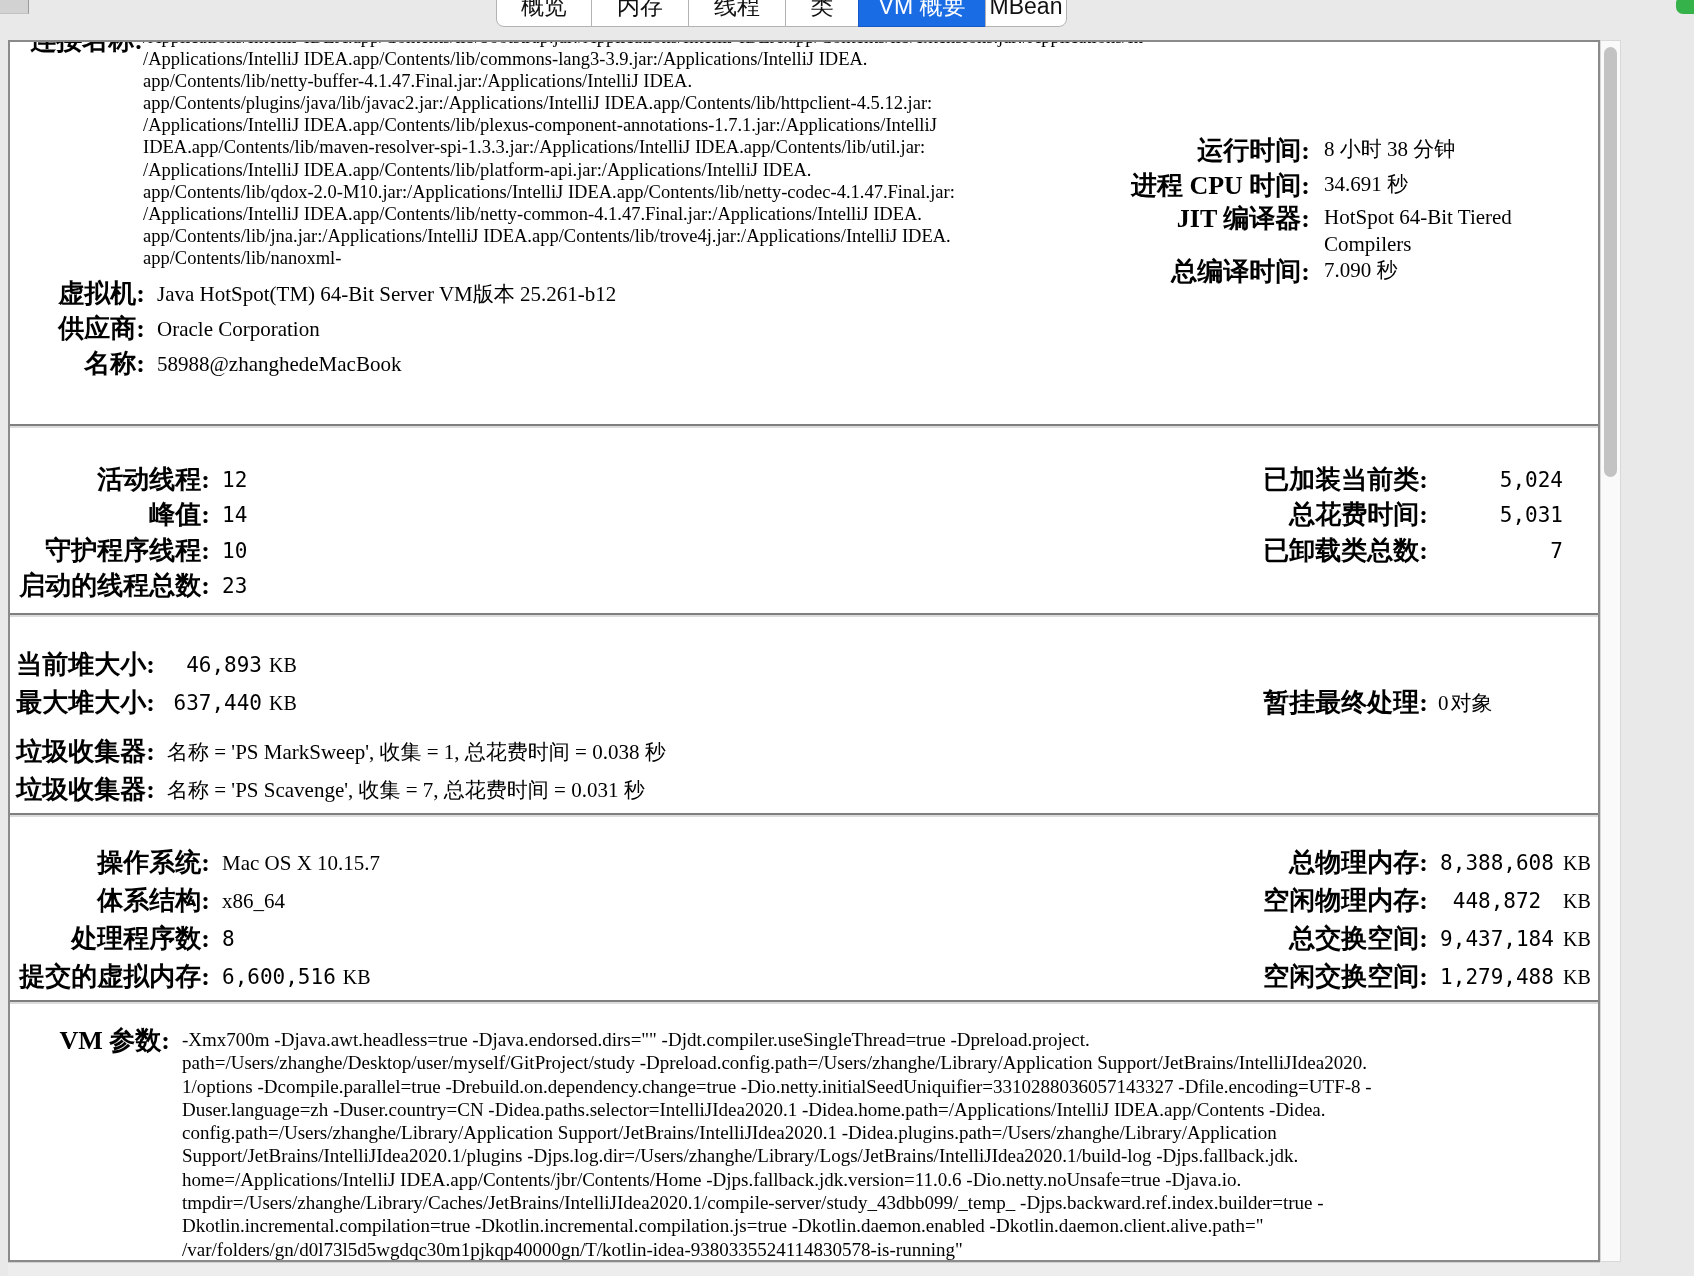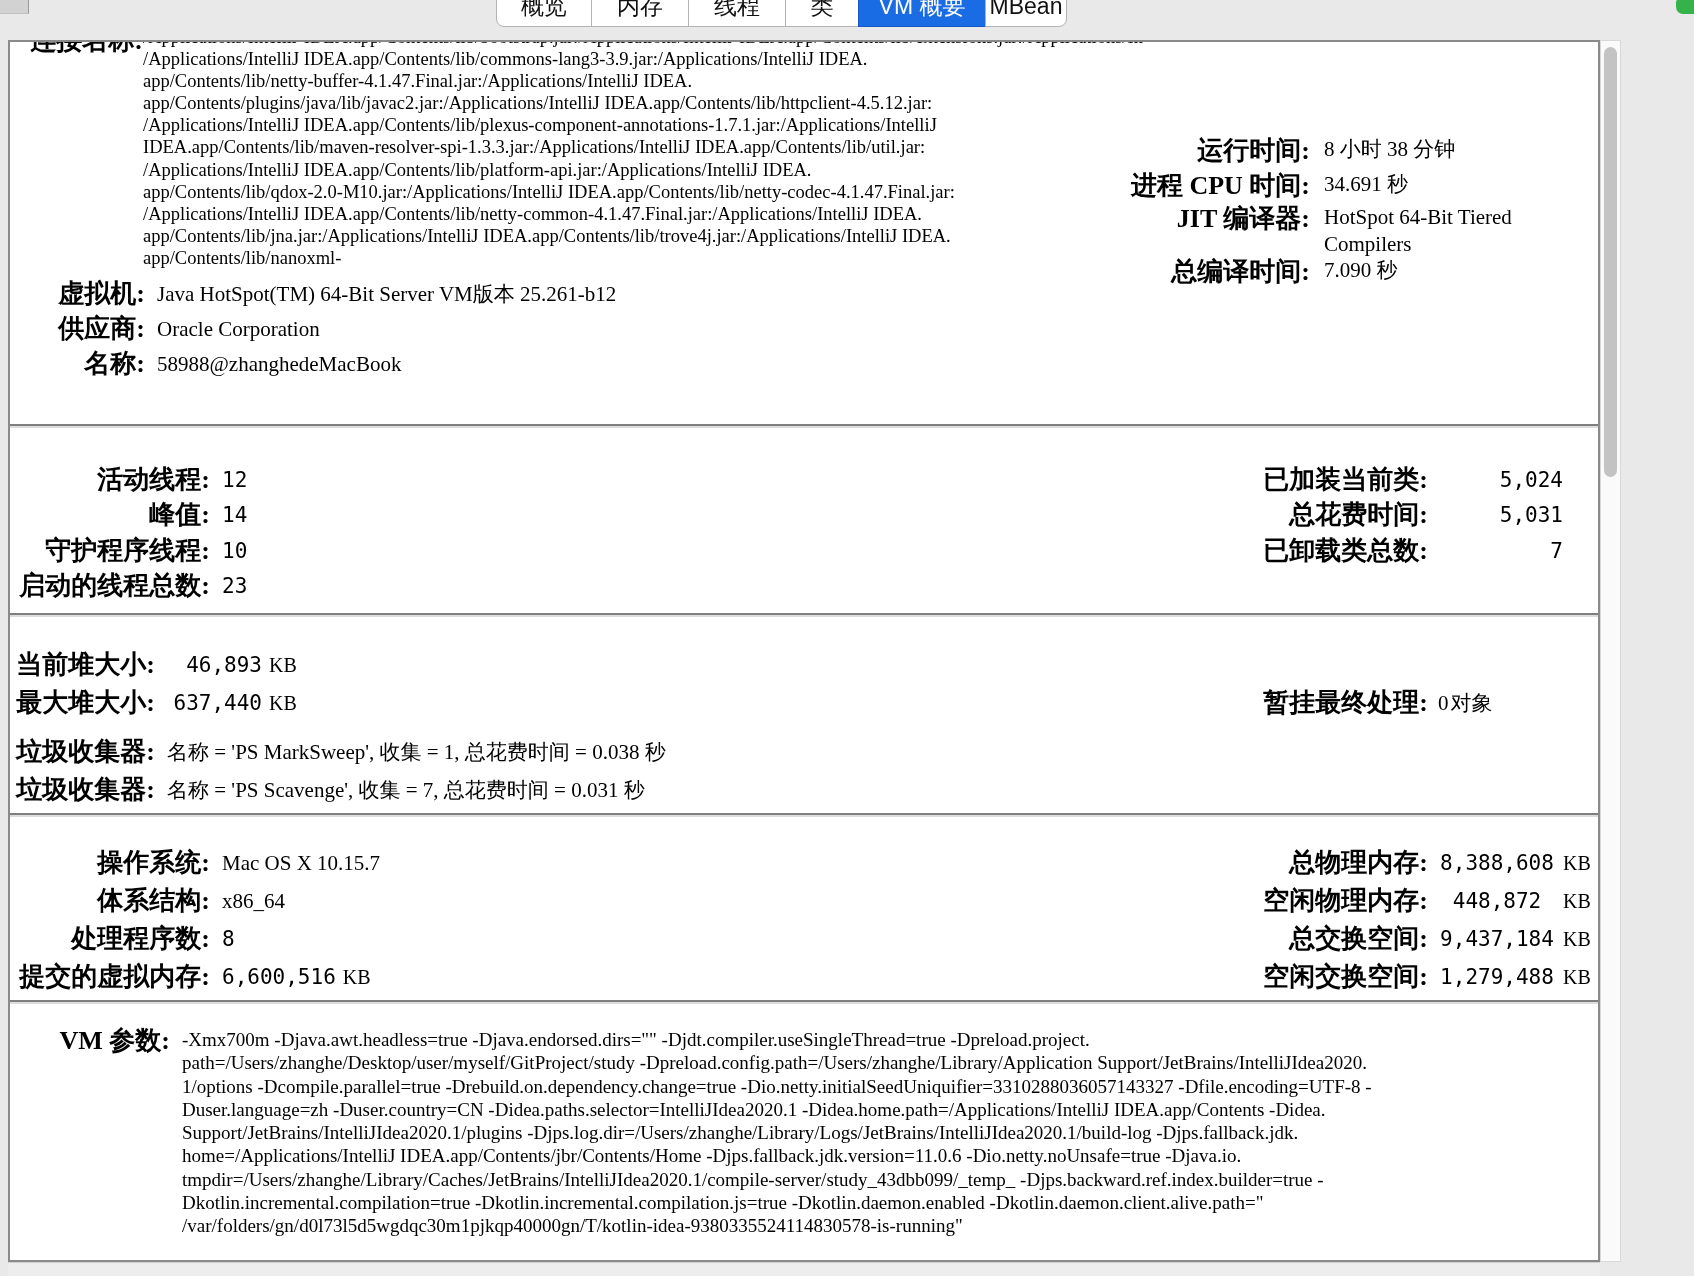--- a/index.html
+++ b/index.html
@@ -183,20 +183,21 @@
   </div>
 
   <div class="sep" style="top:958px"></div>
 
   <div class="lbl argslbl">VM 参数:</div>
   <div class="argslines">
       <div class="tline">-Xmx700m -Djava.awt.headless=true -Djava.endorsed.dirs="" -Djdt.compiler.useSingleThread=true -Dpreload.project.</div>
       <div class="tline">path=/Users/zhanghe/Desktop/user/myself/GitProject/study -Dpreload.config.path=/Users/zhanghe/Library/Application Support/JetBrains/IntelliJIdea2020.</div>
       <div class="tline">1/options -Dcompile.parallel=true -Drebuild.on.dependency.change=true -Dio.netty.initialSeedUniquifier=3310288036057143327 -Dfile.encoding=UTF-8 -</div>
       <div class="tline">Duser.language=zh -Duser.country=CN -Didea.paths.selector=IntelliJIdea2020.1 -Didea.home.path=/Applications/IntelliJ IDEA.app/Contents -Didea.</div>
+      <div class="tline">config.path=/Users/zhanghe/Library/Application Support/JetBrains/IntelliJIdea2020.1 -Didea.plugins.path=/Users/zhanghe/Library/Application</div>
       <div class="tline">Support/JetBrains/IntelliJIdea2020.1/plugins -Djps.log.dir=/Users/zhanghe/Library/Logs/JetBrains/IntelliJIdea2020.1/build-log -Djps.fallback.jdk.</div>
       <div class="tline">home=/Applications/IntelliJ IDEA.app/Contents/jbr/Contents/Home -Djps.fallback.jdk.version=11.0.6 -Dio.netty.noUnsafe=true -Djava.io.</div>
       <div class="tline">tmpdir=/Users/zhanghe/Library/Caches/JetBrains/IntelliJIdea2020.1/compile-server/study_43dbb099/_temp_ -Djps.backward.ref.index.builder=true -</div>
       <div class="tline">Dkotlin.incremental.compilation=true -Dkotlin.incremental.compilation.js=true -Dkotlin.daemon.enabled -Dkotlin.daemon.client.alive.path="</div>
       <div class="tline">/var/folders/gn/d0l73l5d5wgdqc30m1pjkqp40000gn/T/kotlin-idea-9380335524114830578-is-running"</div>
     </div>
 </div>
 
 <div class="vscroll">
   <div class="vthumb"></div>

